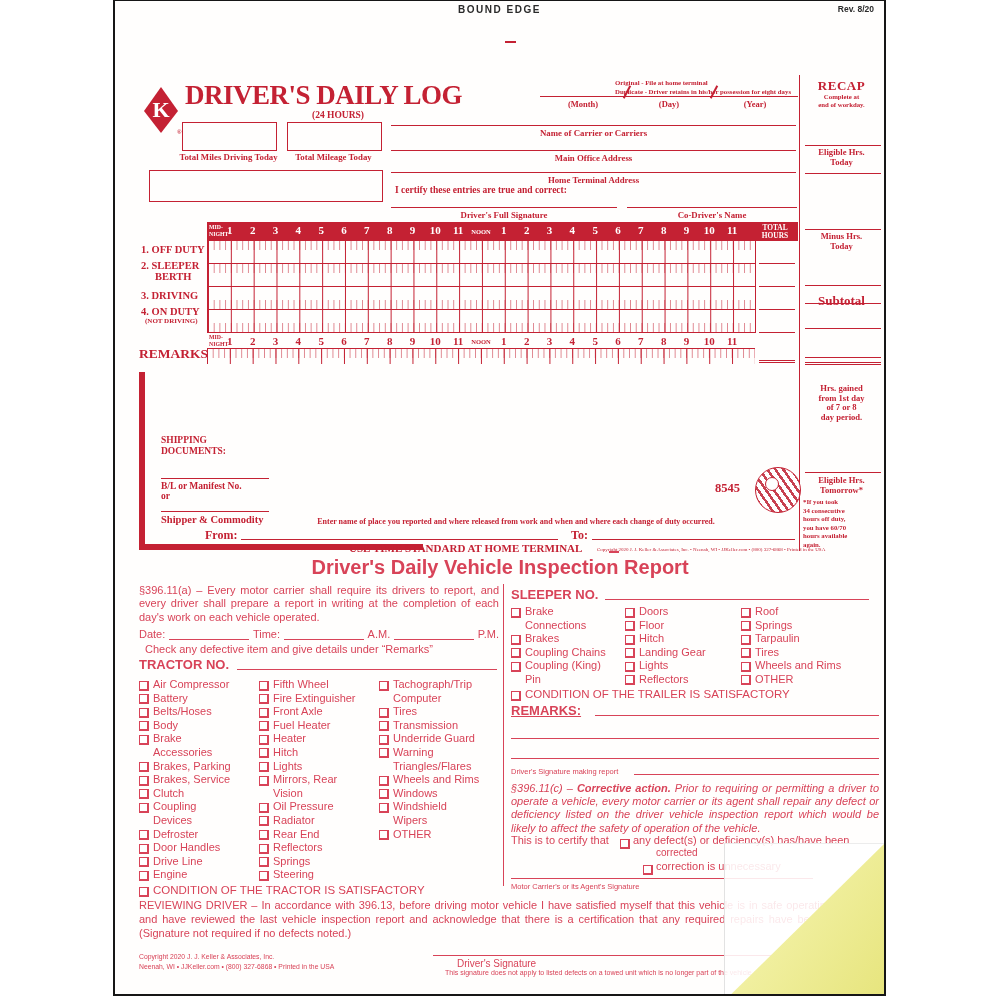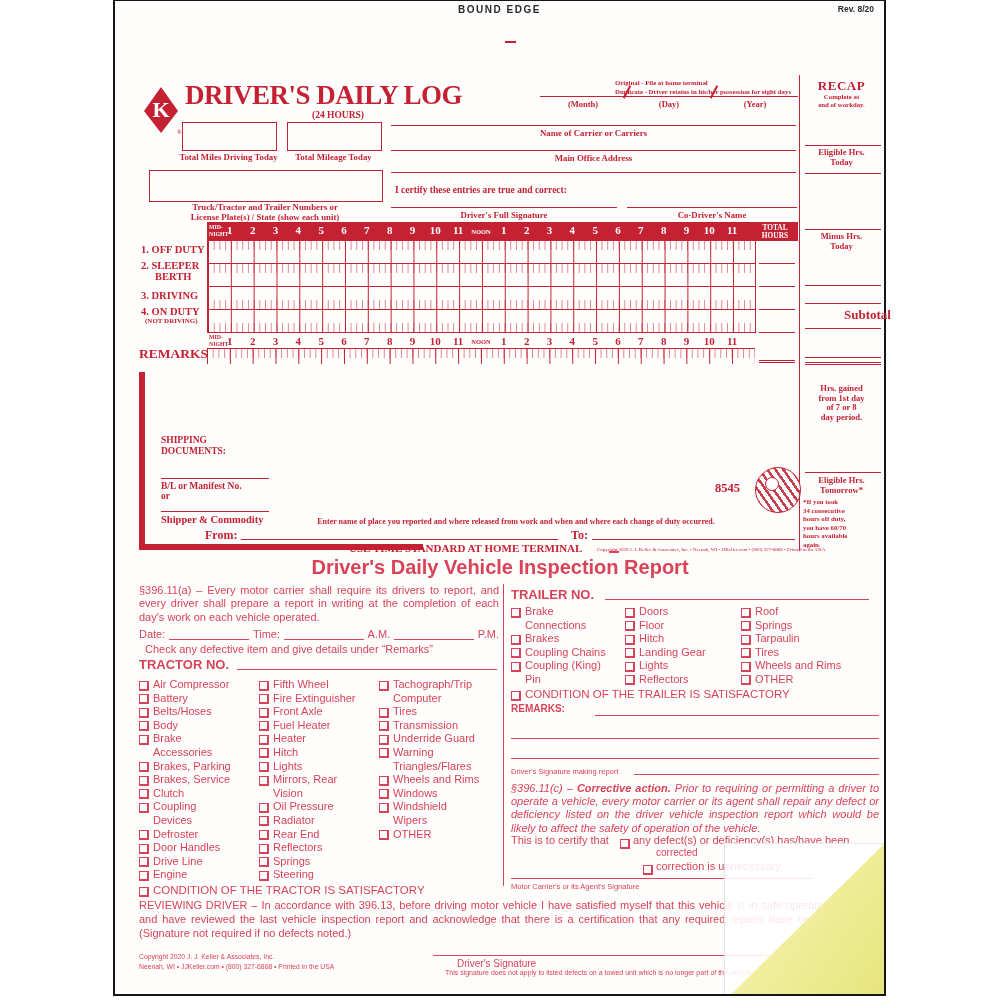--- a/index.html
+++ b/index.html
@@ -117,21 +117,21 @@
             background:repeating-linear-gradient(55deg,#c84150 0 2.5px,#fff 2.5px 6.5px);}
   #flagLogo:after{content:"";position:absolute;left:9px;top:9px;width:12px;height:12px;border-radius:50%;background:#fff;border:1px solid var(--redA);}
 
   
   .rln{left:690px;width:76px;border-top:1px solid var(--redA);}
   #rlA{top:144px;} #rlB{top:172px;} #rlC{top:228px;} #rlD{top:284px;} #rlE{top:302px;}
   #rlF{top:327px;} #rlG{top:356px;} #rlI{top:471px;}
   #rlH{left:690px;width:76px;top:361px;border-top:3px double var(--redA);}
   .rclbl{left:684px;width:85px;text-align:center;font:bold 8.6px "Liberation Serif",serif;line-height:9.6px;}
   #rcEligible{top:147px;} #rcMinus{top:231px;}
-  #rcSubtotal{left:684px;width:85px;top:306px;text-align:center;font:bold 13px "Liberation Serif",serif;padding-left:26px;}
+  #rcSubtotal{left:684px;width:85px;top:292px;text-align:center;font:bold 13px "Liberation Serif",serif;}
   #rcGained{top:383px;} #rcTomorrow{top:475px;}
   #rcFootnote{left:688px;width:78px;top:497px;text-align:left;font:bold 6.8px "Liberation Serif",serif;line-height:8.6px;}
 
   
   .dv{color:var(--redB);font-family:"Liberation Sans",sans-serif;}
   #dvirTitle{left:85px;top:555px;width:600px;text-align:center;font:bold 20px "Liberation Sans",sans-serif;color:var(--redB);}
   #regA{left:24px;top:583px;width:360px;font-size:11px;line-height:13.4px;text-align:justify;}
   #dateRow{left:24px;top:627px;width:360px;display:flex;align-items:flex-end;font-size:11px;gap:4px;}
   #dateRow .fill{flex:1;border-bottom:1px solid var(--redB);height:11px;}
   #checkNote{left:30px;top:642px;font-size:11px;white-space:nowrap;}
@@ -145,21 +145,21 @@
   .cb{flex:0 0 auto;width:7px;height:7px;margin-top:2.5px;border:1px solid var(--redB);
       border-right-width:2px;border-bottom-width:2px;background:#fff;}
   .cl{white-space:pre-line;}
   #tractorOk{left:24px;top:883px;align-items:center;} #trailerOk{left:396px;top:687px;}
   .okline{font-size:11.5px;}
   #reviewing{left:24px;top:898px;width:741px;font-size:11px;line-height:13.8px;text-align:justify;}
   #copy1{left:24px;top:952px;font-size:6.8px;} #copy2{left:24px;top:962px;font-size:6.8px;}
   #dvDiv{left:388px;top:583px;height:302px;border-left:1.5px solid var(--redB);}
   #trailerNo{left:396px;top:586px;font-weight:bold;font-size:13px;}
   #trailerLn{left:490px;top:598px;width:264px;border-top:1.5px solid var(--redB);}
-  #dvRemarks{left:396px;top:702px;font-weight:bold;font-size:10px;}
+  #dvRemarks{left:396px;top:702px;font-weight:bold;font-size:13px;text-decoration:underline;}
   #dvRemLn{left:480px;top:714px;width:284px;}
   #remLn1{left:396px;top:737px;width:368px;} #remLn2{left:396px;top:757px;width:368px;}
   #sigReport{left:396px;top:766px;font-size:7.5px;}
   #sigReportLn{left:519px;top:773px;width:245px;}
   #regC{left:396px;top:781px;width:368px;font-style:italic;font-size:11px;line-height:13.2px;text-align:justify;}
   #certLead{left:396px;top:833px;font-size:11px;}
   #certCb1{position:absolute;left:505px;top:835px;}
   #certT1{left:518px;top:833px;font-size:11px;white-space:nowrap;}
   #certT1b{left:541px;top:846px;font-size:10px;}
   #certCb2{position:absolute;left:528px;top:861px;}
@@ -211,23 +211,22 @@
 
     <div class="abs" id="boxMiles"></div>
     <div class="abs" id="boxMileage"></div>
     <div class="abs" id="lblMiles">Total Miles Driving Today</div>
     <div class="abs" id="lblMileage">Total Mileage Today</div>
     <div class="abs ln" id="lnCarrier"></div>
     <div class="abs" id="lblCarrier">Name of Carrier or Carriers</div>
     <div class="abs ln" id="lnOffice"></div>
     <div class="abs" id="lblOffice">Main Office Address</div>
     <div class="abs ln" id="lnTerminal"></div>
+    <div class="abs" id="lblTerminal">Home Terminal Address</div>
     <div class="abs" id="boxTruck"></div>
-    <div class="abs pre" id="lblTruck">Truck/Tractor and Trailer Numbers or
-License Plate(s) / State (show each unit)</div>
     <div class="abs" id="certify">I certify these entries are true and correct:</div>
     <div class="abs ln" id="lnDriverSig"></div>
     <div class="abs" id="lblDriverSig">Driver's Full Signature</div>
     <div class="abs ln" id="lnCoDriver"></div>
     <div class="abs" id="lblCoDriver">Co-Driver's Name</div>
 
     <div class="abs" id="gridBar">
       <div class="scale" id="barScale">
           <span class="mid-lbl">MID-
 NIGHT</span>
@@ -529,21 +528,21 @@
     </div>
     <div class="abs ci okline" id="tractorOk">
       <span class="cb"></span>
       <span class="cl">CONDITION OF THE TRACTOR IS SATISFACTORY</span>
     </div>
     <div class="abs dv" id="reviewing">REVIEWING DRIVER – In accordance with 396.13, before driving motor vehicle I have satisfied myself that this vehicle is in safe operating condition and have reviewed the last vehicle inspection report and acknowledge that there is a certification that any required repairs have been performed. (Signature not required if no defects noted.)</div>
     <div class="abs dv" id="copy1">Copyright 2020 J. J. Keller &amp; Associates, Inc.</div>
     <div class="abs dv" id="copy2">Neenah, WI • JJKeller.com • (800) 327-6868 • Printed in the USA</div>
 
     <div class="abs" id="dvDiv"></div>
-    <div class="abs dv" id="trailerNo">TRAILER NO.</div>
+    <div class="abs dv" id="trailerNo">SLEEPER NO.</div>
     <div class="abs" id="trailerLn"></div>
     <div class="abs" id="trCols">
       <div class="chkcol">
           <div class="ci">
             <span class="cb"></span>
             <span class="cl">Brake
 Connections</span>
           </div>
           <div class="ci">
             <span class="cb"></span>

